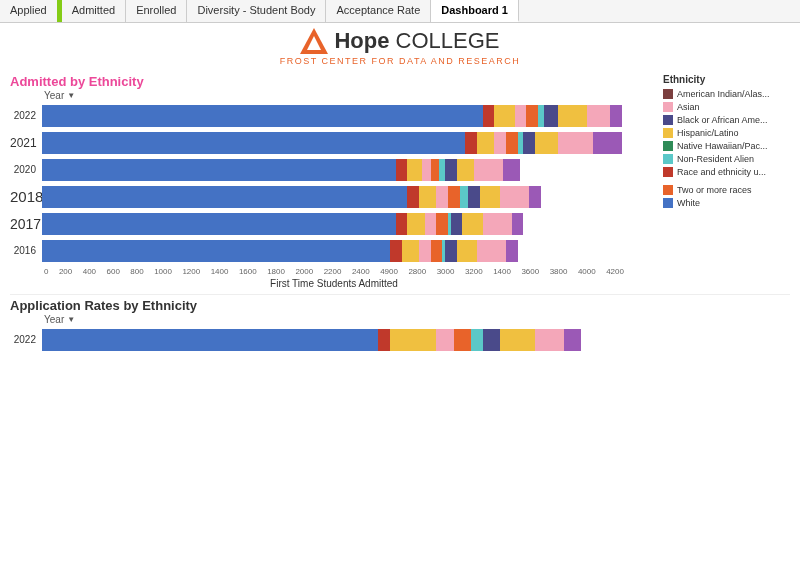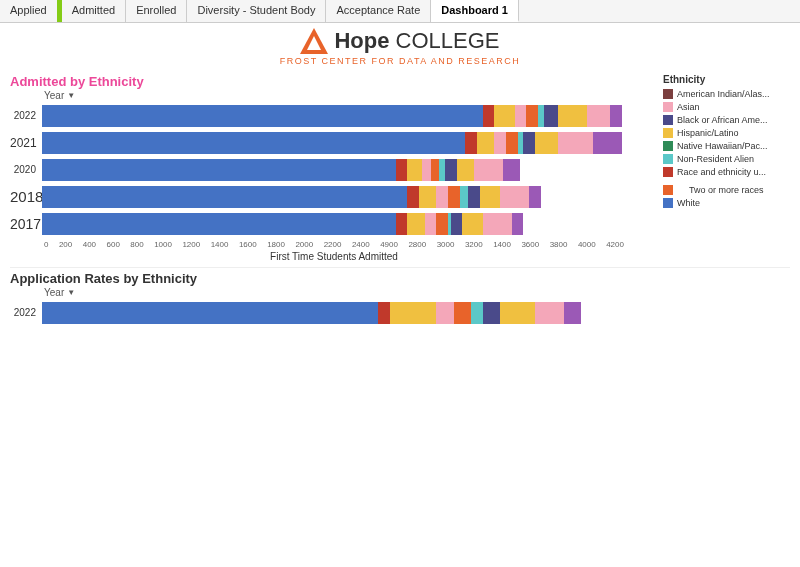--- a/index.html
+++ b/index.html
@@ -104,20 +104,35 @@
               <div style="height: 100%; width: 11.6px; background: rgb(74, 74, 138);"></div>
               <div style="height: 100%; width: 20.3px; background: rgb(240, 192, 64);"></div>
               <div style="height: 100%; width: 29px; background: rgb(244, 167, 185);"></div>
               <div style="height: 100%; width: 11.6px; background: rgb(155, 89, 182);"></div>
             </div>
           </div>
           <div style="display: flex; align-items: center; height: 26px; margin-bottom: 1px;">
             <div style="font-size: 14px; color: rgb(51, 51, 51); width: 32px; text-align: right; padding-right: 6px; margin-left: -34px;">2017</div>
             <div style="display: flex; height: 22px;">
               <div style="height: 100%; width: 353.8px; background: rgb(68, 114, 196);"></div>
+              <div style="height: 100%; width: 11.6px; background: rgb(192, 57, 43);"></div>
+              <div style="height: 100%; width: 17.4px; background: rgb(240, 192, 64);"></div>
+              <div style="height: 100%; width: 11.6px; background: rgb(244, 167, 185);"></div>
+              <div style="height: 100%; width: 11.6px; background: rgb(232, 99, 42);"></div>
+              <div style="height: 100%; width: 2.9px; background: rgb(91, 200, 200);"></div>
+              <div style="height: 100%; width: 11.6px; background: rgb(74, 74, 138);"></div>
+              <div style="height: 100%; width: 20.3px; background: rgb(240, 192, 64);"></div>
+              <div style="height: 100%; width: 29px; background: rgb(244, 167, 185);"></div>
+              <div style="height: 100%; width: 11.6px; background: rgb(155, 89, 182);"></div>
+            </div>
+          </div>
+          <div style="display: flex; align-items: center; height: 26px; margin-bottom: 1px;">
+            <div style="font-size: 10px; color: rgb(51, 51, 51); width: 32px; text-align: right; padding-right: 6px; margin-left: -34px;">2016</div>
+            <div style="display: flex; height: 22px;">
+              <div style="height: 100%; width: 348px; background: rgb(68, 114, 196);"></div>
               <div style="height: 100%; width: 11.6px; background: rgb(192, 57, 43);"></div>
               <div style="height: 100%; width: 17.4px; background: rgb(240, 192, 64);"></div>
               <div style="height: 100%; width: 11.6px; background: rgb(244, 167, 185);"></div>
               <div style="height: 100%; width: 11.6px; background: rgb(232, 99, 42);"></div>
               <div style="height: 100%; width: 2.9px; background: rgb(91, 200, 200);"></div>
               <div style="height: 100%; width: 11.6px; background: rgb(74, 74, 138);"></div>
               <div style="height: 100%; width: 20.3px; background: rgb(240, 192, 64);"></div>
               <div style="height: 100%; width: 29px; background: rgb(244, 167, 185);"></div>
               <div style="height: 100%; width: 11.6px; background: rgb(155, 89, 182);"></div>
             </div>
@@ -176,21 +191,21 @@
           <span style="font-size: 9px; color: rgb(51, 51, 51);">Native Hawaiian/Pac...</span>
         </div>
         <div style="display: flex; align-items: center; margin-bottom: 3px; gap: 4px; color: rgb(51, 51, 51);">
           <div style="width: 10px; height: 10px; background: rgb(91, 200, 200); flex-shrink: 0;"></div>
           <span style="font-size: 9px; color: rgb(51, 51, 51);">Non-Resident Alien</span>
         </div>
         <div style="display: flex; align-items: center; margin-bottom: 3px; gap: 4px; color: rgb(51, 51, 51);">
           <div style="width: 10px; height: 10px; background: rgb(192, 57, 43); flex-shrink: 0;"></div>
           <span style="font-size: 9px; color: rgb(51, 51, 51);">Race and ethnicity u...</span>
         </div>
-        <div style="display: flex; align-items: center; margin-bottom: 3px; gap: 16px; color: rgb(51, 51, 51); margin-top: 8px;">
+        <div style="display: flex; align-items: center; margin-bottom: 3px; gap: 4px; color: rgb(51, 51, 51); margin-top: 8px;">
           <div style="width: 10px; height: 10px; background: rgb(232, 99, 42); flex-shrink: 0;"></div>
           <span style="font-size: 9px; color: rgb(51, 51, 51);">Two or more races</span>
         </div>
         <div style="display: flex; align-items: center; margin-bottom: 3px; gap: 4px; color: rgb(51, 51, 51);">
           <div style="width: 10px; height: 10px; background: rgb(68, 114, 196); flex-shrink: 0;"></div>
           <span style="font-size: 9px; color: rgb(51, 51, 51);">White</span>
         </div>
       </div>
   </div>
 </div>

